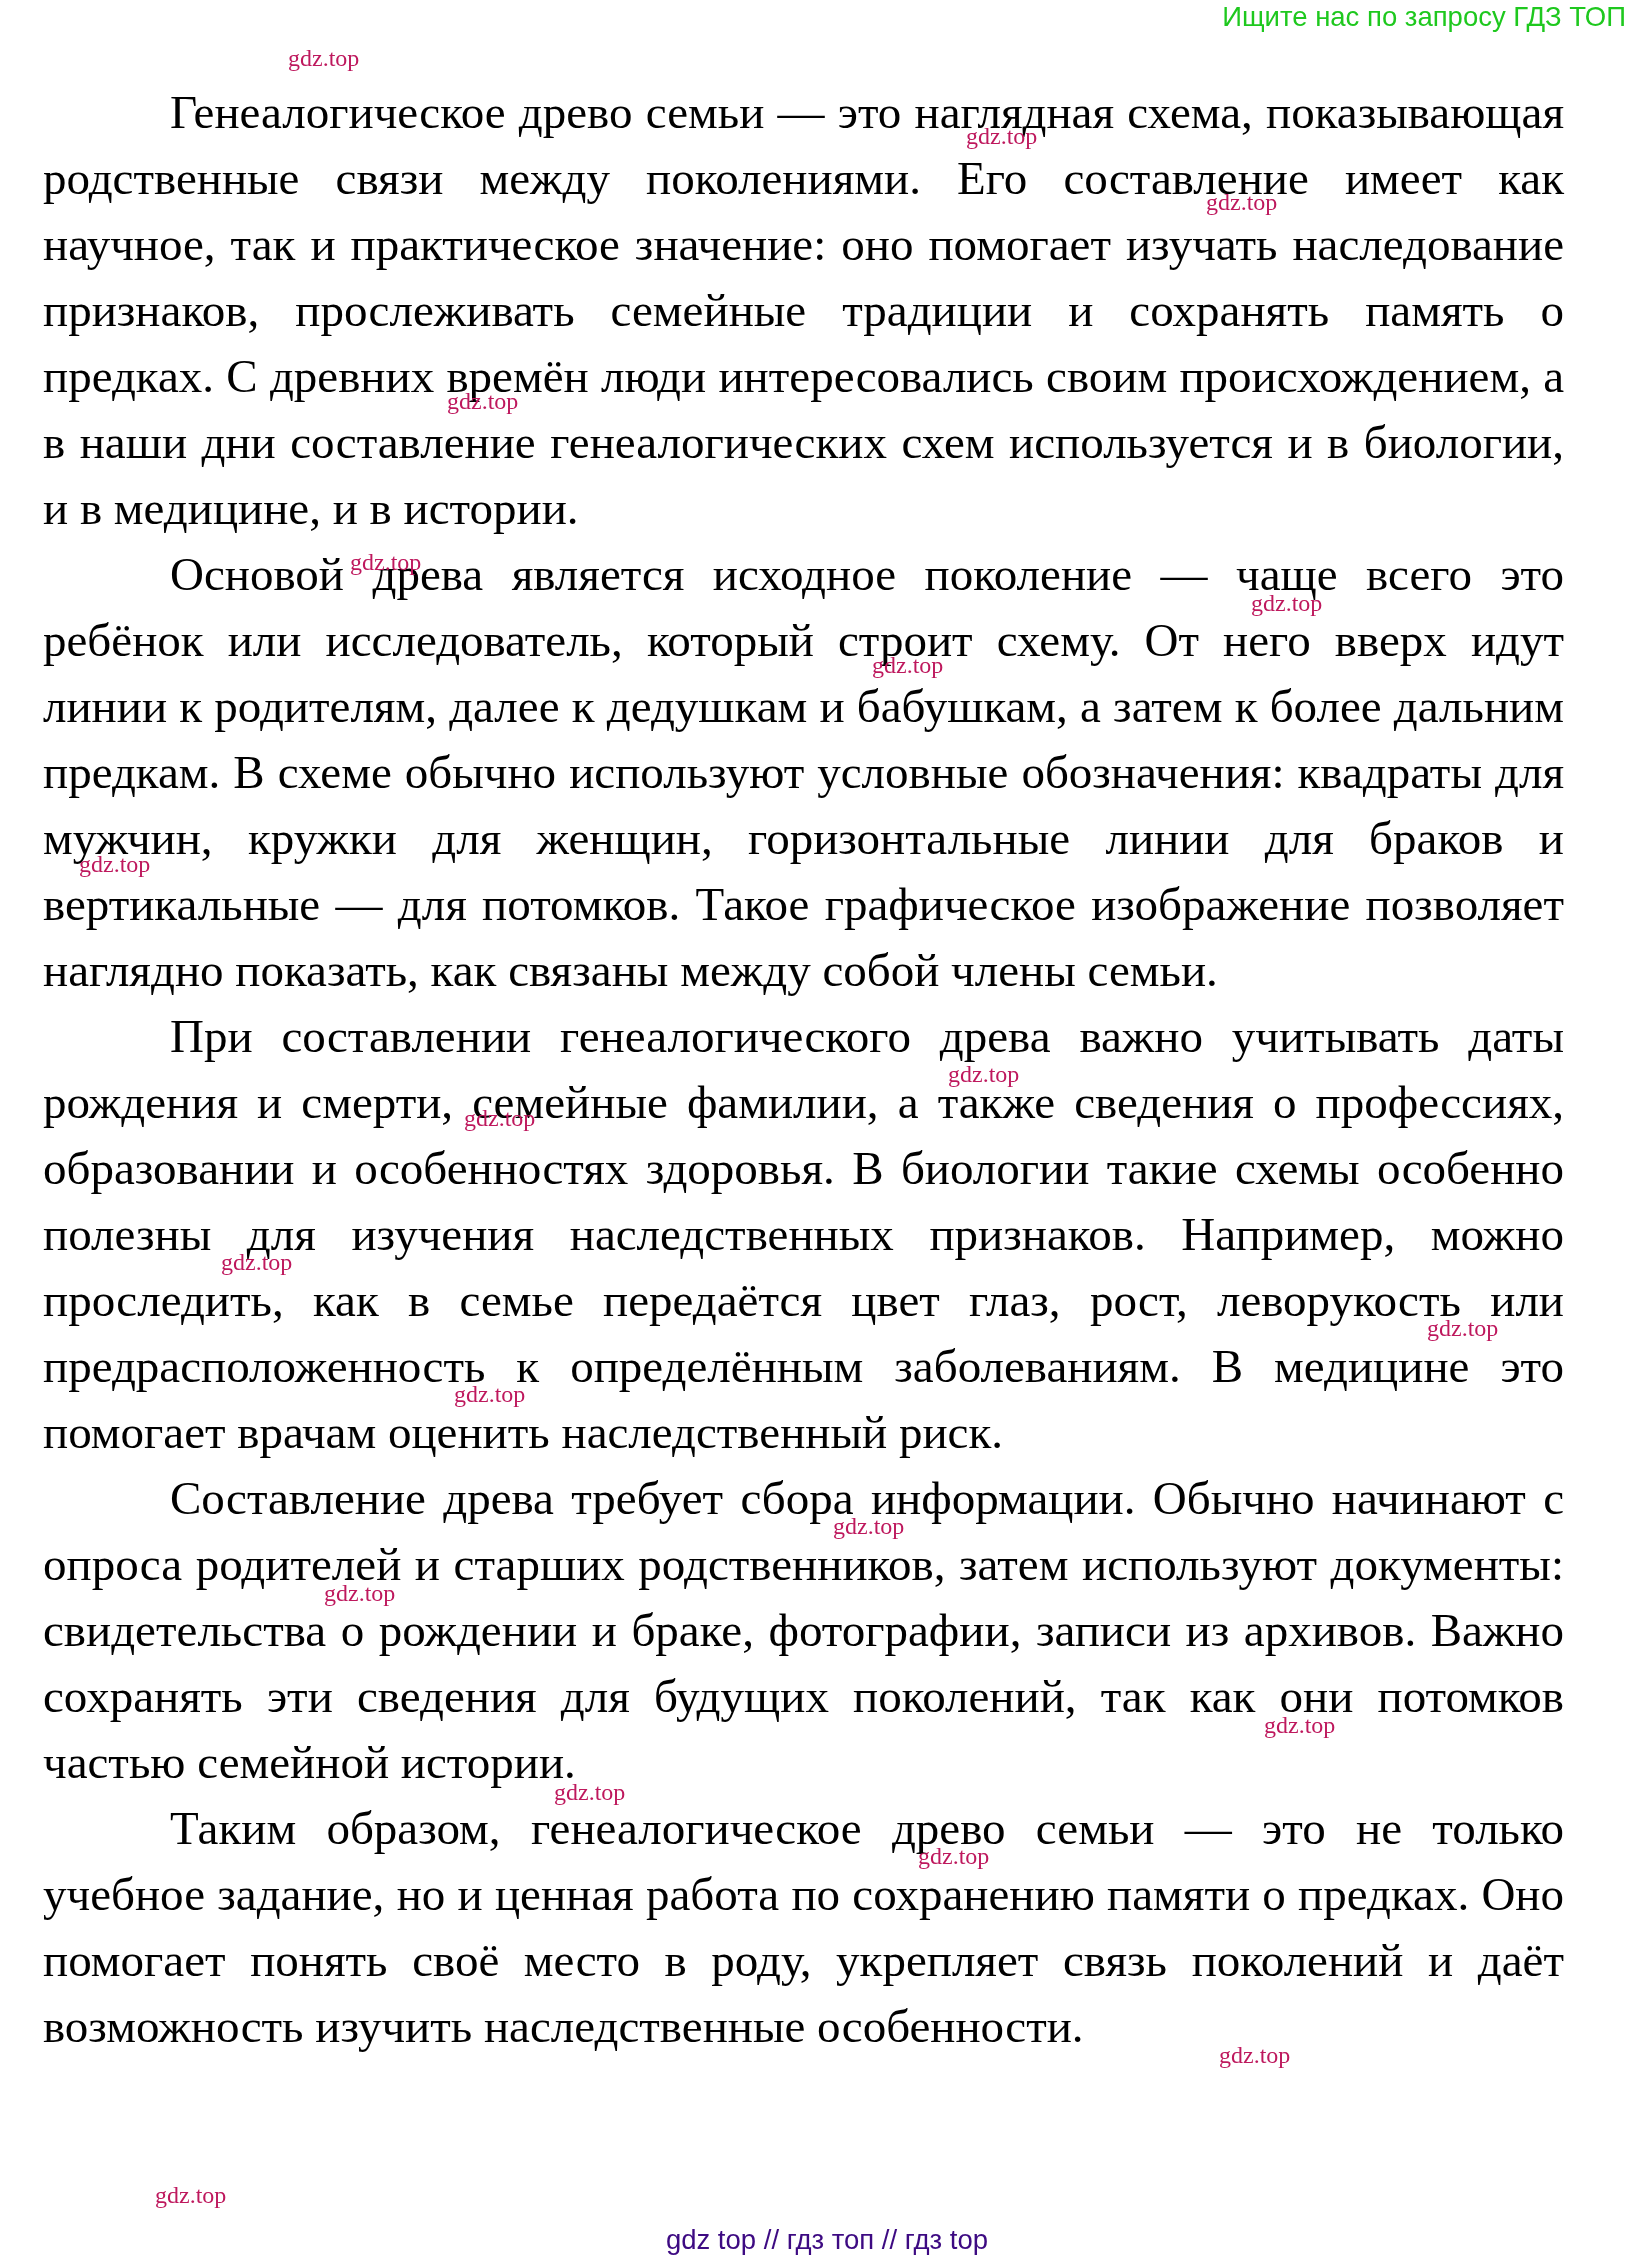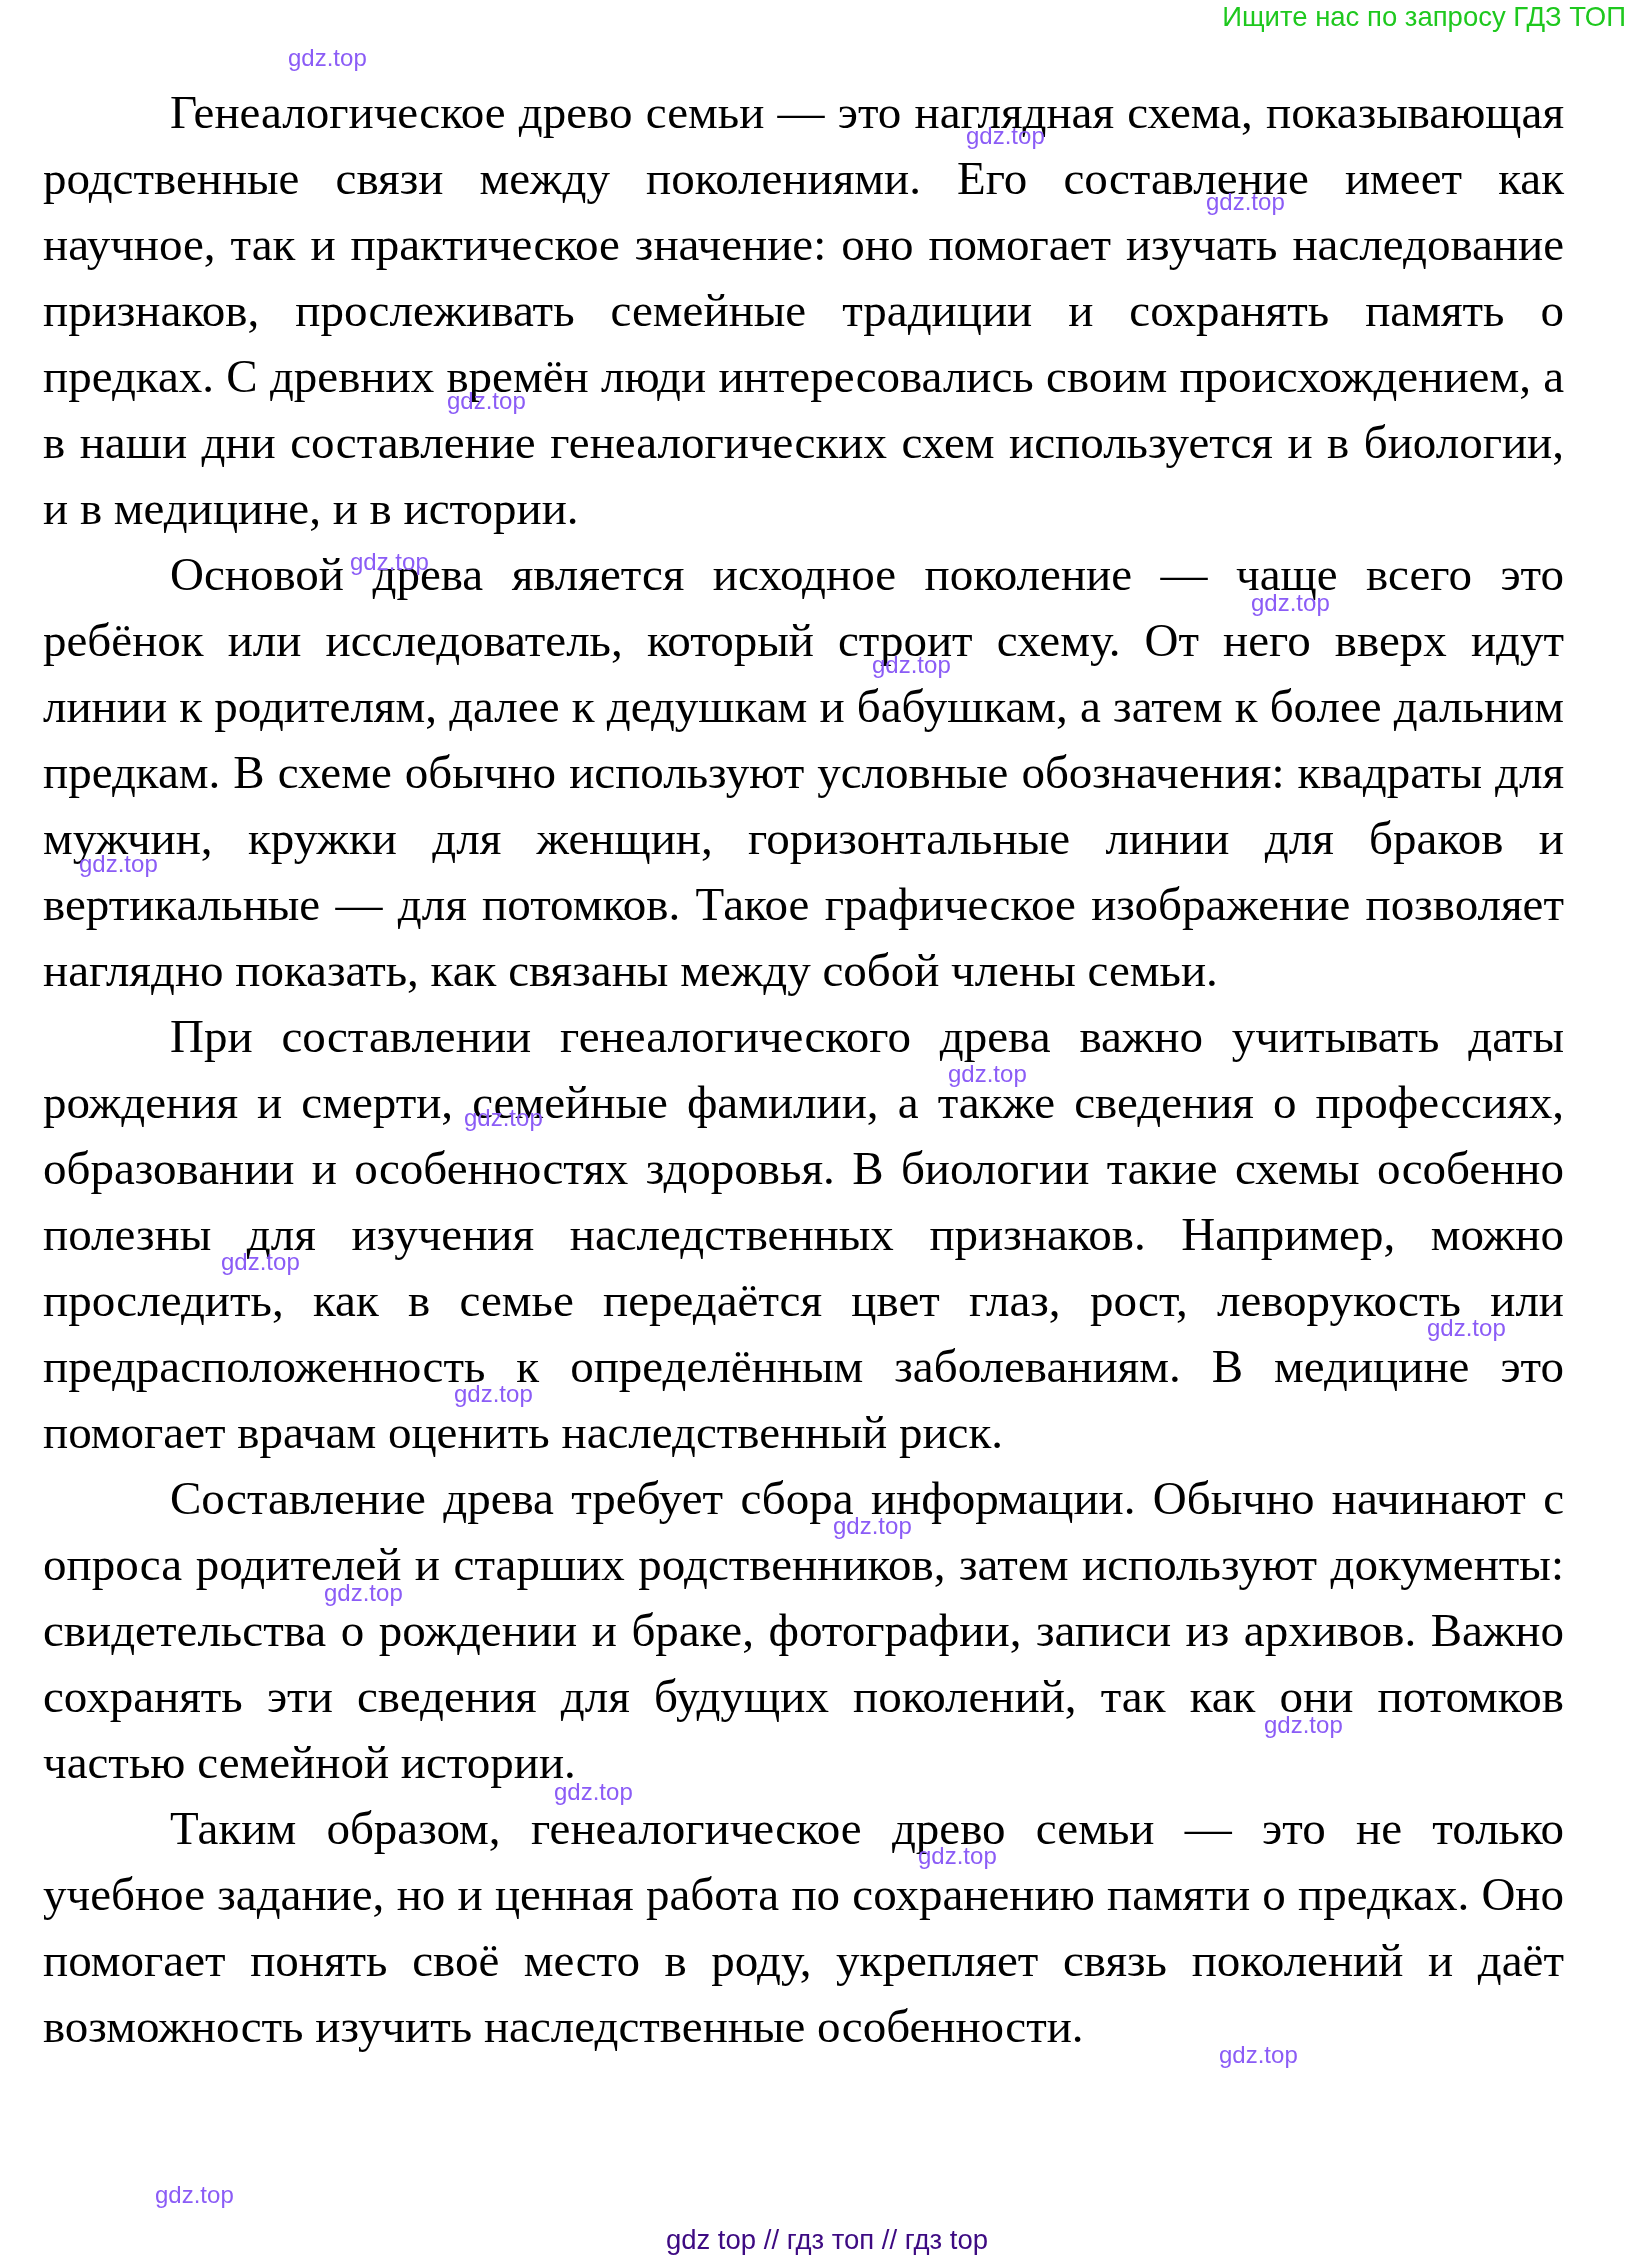--- a/index.html
+++ b/index.html
@@ -3,21 +3,21 @@
 <meta charset="utf-8">
 <style>
   html, body { margin:0; padding:0; background:#ffffff; }
   body { width:1626px; height:2261px; position:relative; overflow:hidden; }
   .top-banner { position:absolute; top:0; left:0; width:1626px; text-align:right;
     font-family:"Liberation Sans", sans-serif; font-size:27.5px; line-height:34px; color:#1ec81e; }
   .doc { position:absolute; left:43px; top:79px; width:1521px;
     font-family:"Liberation Serif", serif; font-size:47px; line-height:66px; color:#000;
     text-align:justify; }
   .doc p { margin:0; text-indent:127px; text-align:justify; }
-  .wm { position:absolute; font-family:Liberation Sans, sans-serif; font-size:24px; line-height:26px; color:#8b5cf6; }
+  .wm { position:absolute; font-family:Liberation Serif, serif; font-size:24px; line-height:26px; color:#be185d; }
   .footer { position:absolute; left:0; top:2223px; width:1626px; text-align:center;
     font-family:"Liberation Sans", sans-serif; font-size:27.5px; line-height:34px; color:#3d0a82;margin-left:14px; }
 </style>
 </head>
 <body>
 
 <div class="top-banner">Ищите нас по запросу ГДЗ ТОП</div>
 
 <div class="doc">
   <p>Генеалогическое древо семьи — это наглядная схема, показывающая родственные связи между поколениями. Его составление имеет как научное, так и практическое значение: оно помогает изучать наследование признаков, прослеживать семейные традиции и сохранять память о предках. С древних времён люди интересовались своим происхождением, а в наши дни составление генеалогических схем используется и в биологии, и в медицине, и в истории.</p>

